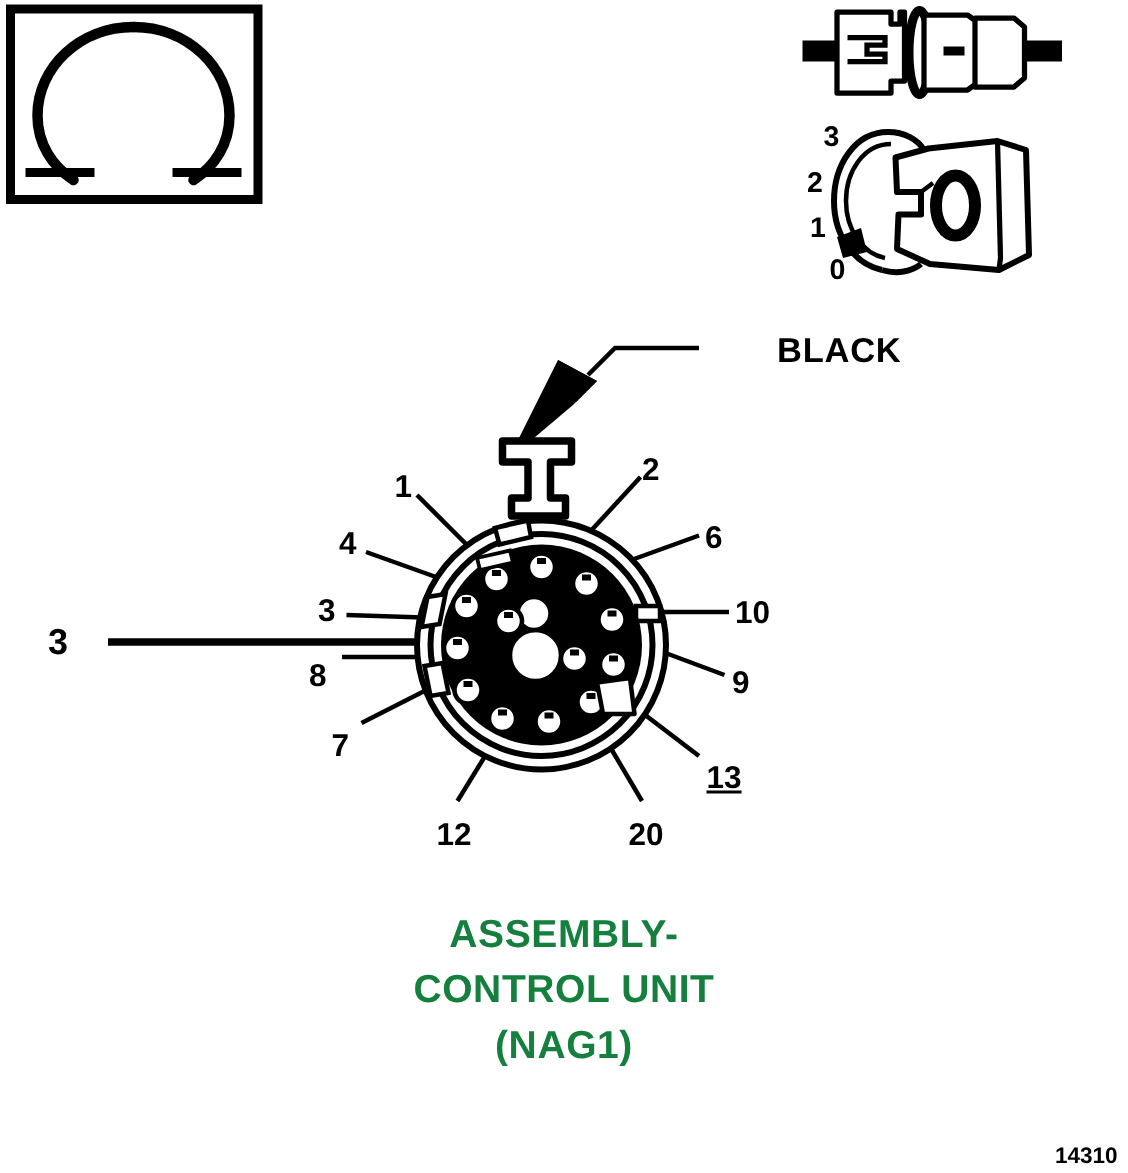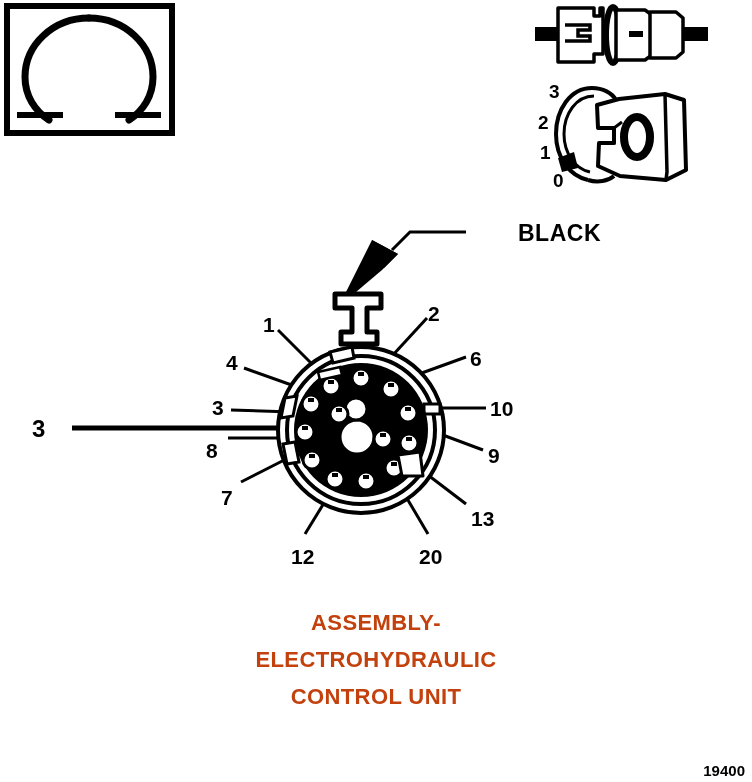--- a/index.html
+++ b/index.html
@@ -49,22 +49,22 @@
     font-size: 24px;
   }
   .title-block {
     position: absolute;
     left: 0;
     top: 604px;
     width: 752px;
     text-align: center;
     font-family: "Liberation Sans", sans-serif;
     font-weight: bold;
-    font-size: 22px;
-    color: #c2410c;
+    font-size: 26px;
+    color: #15803d;
     line-height: 37px;
     letter-spacing: 0.4px;
   }
   .title-block div { display: block; }
   .corner-code {
     position: absolute;
     right: 7px;
     bottom: 3px;
     font-family: "Liberation Sans", sans-serif;
     font-weight: bold;
@@ -259,27 +259,27 @@
 
   <div class="lbl big3" style="left:32px; top:417px;">3</div>
 
   <div class="lbl callout" style="left:263px; top:314px;">1</div>
   <div class="lbl callout" style="left:226px; top:352px;">4</div>
   <div class="lbl callout" style="left:212px; top:397px;">3</div>
   <div class="lbl callout" style="left:206px; top:440px;">8</div>
   <div class="lbl callout" style="left:221px; top:487px;">7</div>
   <div class="lbl callout" style="left:291px; top:546px;">12</div>
   <div class="lbl callout" style="left:419px; top:546px;">20</div>
-  <div class="lbl callout" style="left:471px; top:508px;">13</div>
+  <div class="lbl callout" style="left:471px; top:508px;text-decoration:underline;">13</div>
   <div class="lbl callout" style="left:488px; top:445px;">9</div>
   <div class="lbl callout" style="left:490px; top:398px;">10</div>
   <div class="lbl callout" style="left:470px; top:348px;">6</div>
   <div class="lbl callout" style="left:428px; top:303px;">2</div>
 
   <div class="title-block">
     <div>ASSEMBLY-</div>
-    <div>ELECTROHYDRAULIC</div>
     <div>CONTROL UNIT</div>
+    <div>(NAG1)</div>
   </div>
 
-  <div class="corner-code">19400</div>
+  <div class="corner-code">14310</div>
 
 </div>
 
 </body></html>

